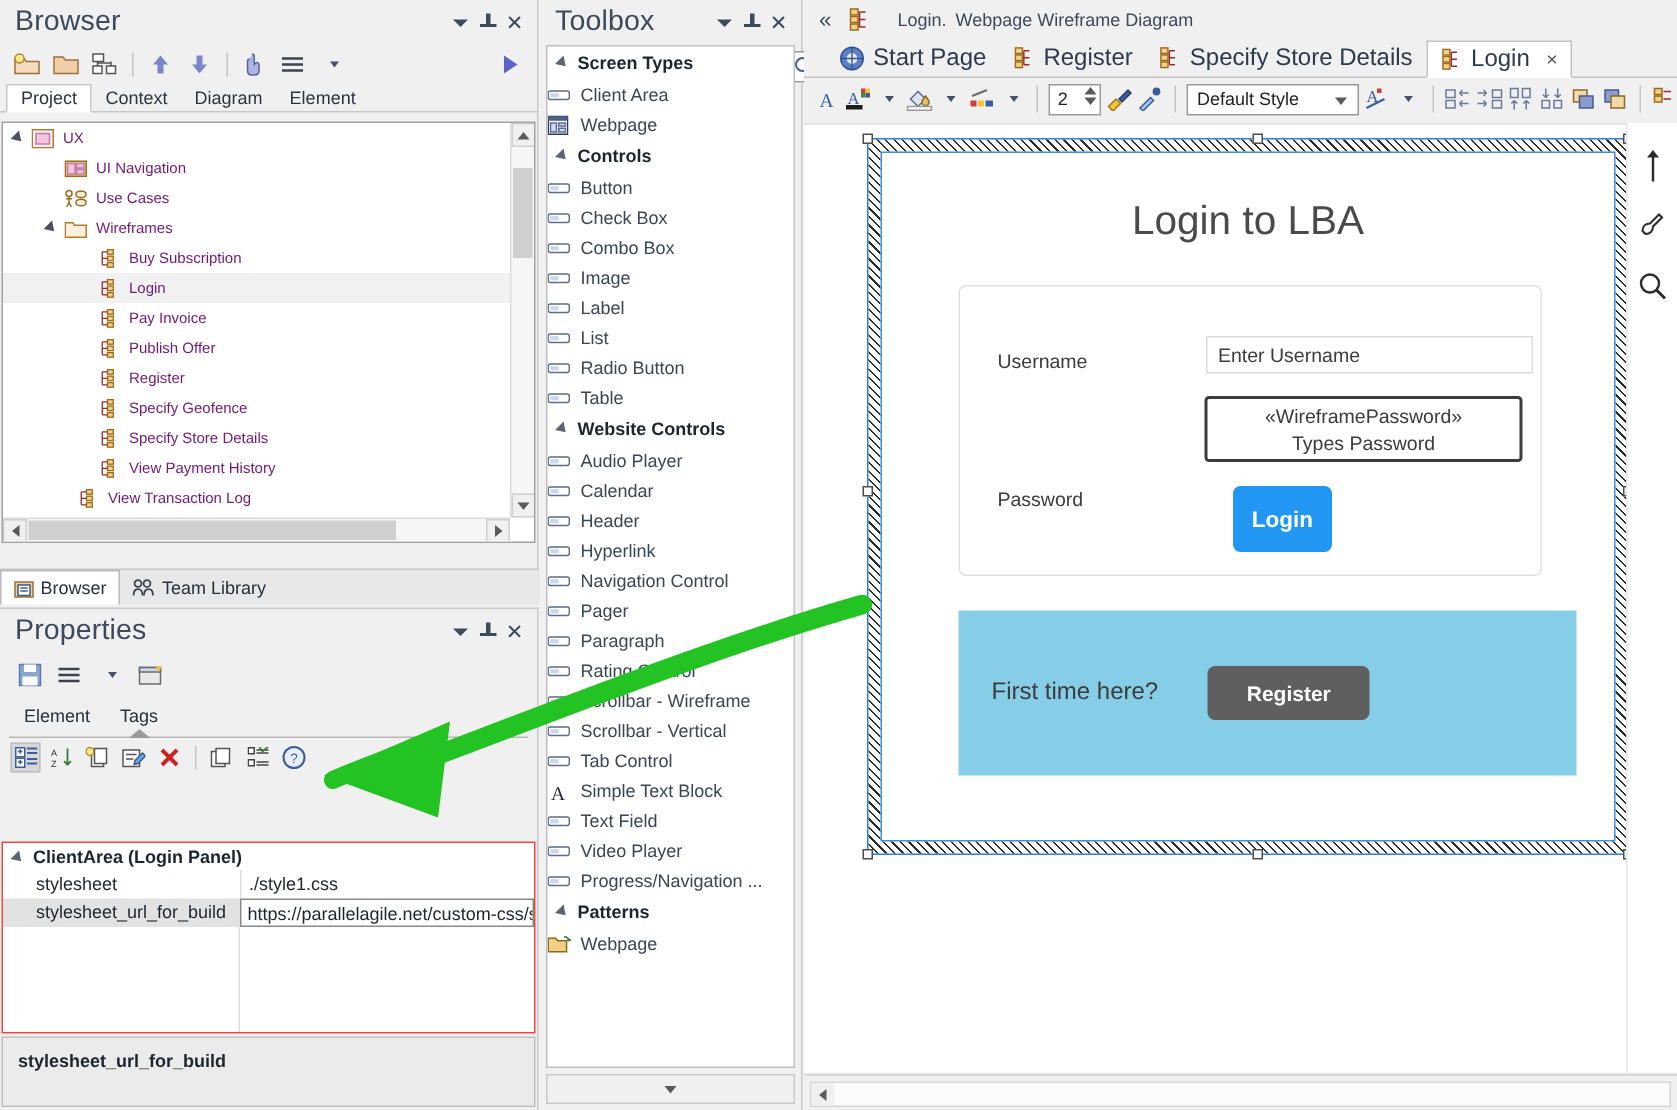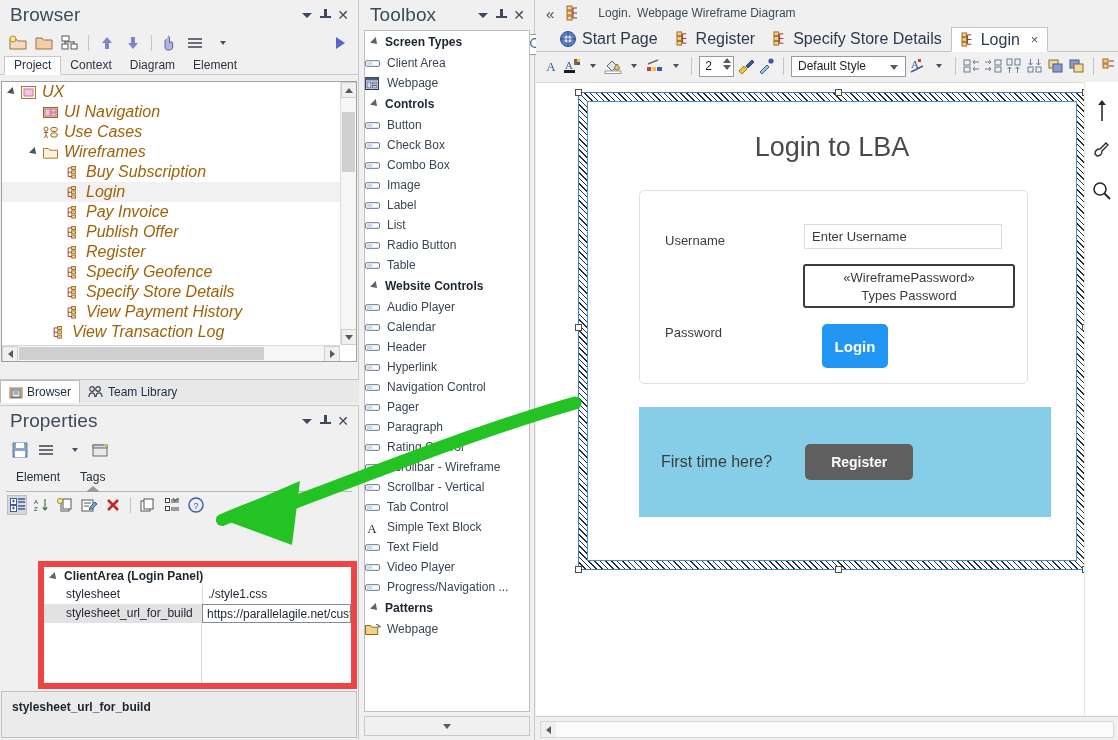--- a/index.html
+++ b/index.html
@@ -63,21 +63,21 @@
 
   .tree {
     position:absolute; left:1px; top:81px; right:1px; height:281px;
     background:#ffffff; border:1px solid #a0a0a0; overflow:hidden;
   }
   .tree-inner { position:absolute; left:0; top:0; right:16px; bottom:16px; overflow:hidden; }
   .trow { display:flex; align-items:center; height:20px; padding-left:4px; white-space:nowrap; }
   .trow.sel { background:#f1f1f1; }
   .twist { width:12px; display:flex; align-items:center; justify-content:center; }
   .ticon { width:20px;height:16px;display:flex;align-items:center;justify-content:center;margin-right:4px; }
-  .tlabel { font-size:16px; color:#a16207;font-style:italic; }
+  .tlabel { font-size:10px; color:#701a75; }
 
   
   .vscroll {
     position:absolute; right:0; top:0; width:16px; bottom:16px;
     background:#f6f6f6; border-left:1px solid #dcdcdc;
   }
   .vscroll .arrow-up, .vscroll .arrow-dn {
     position:absolute; left:0; width:16px; height:16px; background:#f0f0f0;
     display:flex;align-items:center;justify-content:center; border:1px solid #cfcfcf;
   }
@@ -118,21 +118,21 @@
     width:0;height:0;border-left:7px solid transparent;border-right:7px solid transparent;border-bottom:6px solid #999;
   }
   .props-rule { height:1px; background:#b8b8b8; margin:5px 6px 0 6px; }
   .props-toolbar2 { height:26px; display:flex; align-items:center; gap:4px; padding-left:7px; }
   .pt2-ico { width:20px;height:20px;display:flex;align-items:center;justify-content:center; }
   .pt2-ico.on { background:#d8d8d8; border:1px solid #bdbdbd; }
   .pt2-sep{width:1px;height:16px;background:#c4c4c4;margin:0 3px;}
 
   .prop-grid {
     position:absolute; left:1px; right:1px; top:155px; height:128px;
-    background:#ffffff; border:6px solid #ef4444; overflow:hidden;margin-left:37px;
+    background:#ffffff; border:1px solid #ef4444; overflow:hidden;
   }
   .pg-group { display:flex;align-items:center; height:18px; padding-left:6px; font-weight:bold; font-size:12px; color:#1d2530;}
   .pg-group .tw { width:14px; }
   .pg-row { display:flex; height:19px; font-size:12px; }
   .pg-name { width:158px; padding:2px 0 0 22px; color:#1d2530; background:#ffffff; }
   .pg-row.sel .pg-name { background:#e2e2e2; }
   .pg-val { flex:1; padding:2px 0 0 5px; color:#1d2530; border-left:1px solid #dcdcdc; overflow:hidden; white-space:nowrap; }
   .pg-row.sel .pg-val { border:1px solid #8a8a8a; background:#fff; padding-left:4px; }
   .pg-blank { height:19px; display:flex; }
   .pg-blank .a{width:158px;border-right:1px solid #dcdcdc;} .pg-blank .b{flex:1;}
@@ -1176,21 +1176,21 @@
     </div>
 
     <div class="canvas">
       <div class="wf-wrap">
         <div class="wf-hatch"></div>
         <div class="wf-inner">
           <div class="wf-title">Login to LBA</div>
 
           <div class="login-panel">
             <div class="fld-label" style="left:25px; top:42px;">Username</div>
-            <div class="txt-field" style="left:164px; top:33px; width:198px; height:25px;">Enter Username</div>
+            <div class="txt-field" style="left:164px; top:33px; width:218px; height:25px;">Enter Username</div>
 
             <div class="fld-label" style="left:25px; top:92px;margin-top:42px;">Password</div>
             <div class="pwd-field" style="left:163px; top:73px; width:212px; height:44px;">
               <span>«WireframePassword»</span>
               <span>Types Password</span>
             </div>
 
             <div class="btn-login" style="left:182px; top:133px; width:66px; height:44px;">Login</div>
           </div>
 

